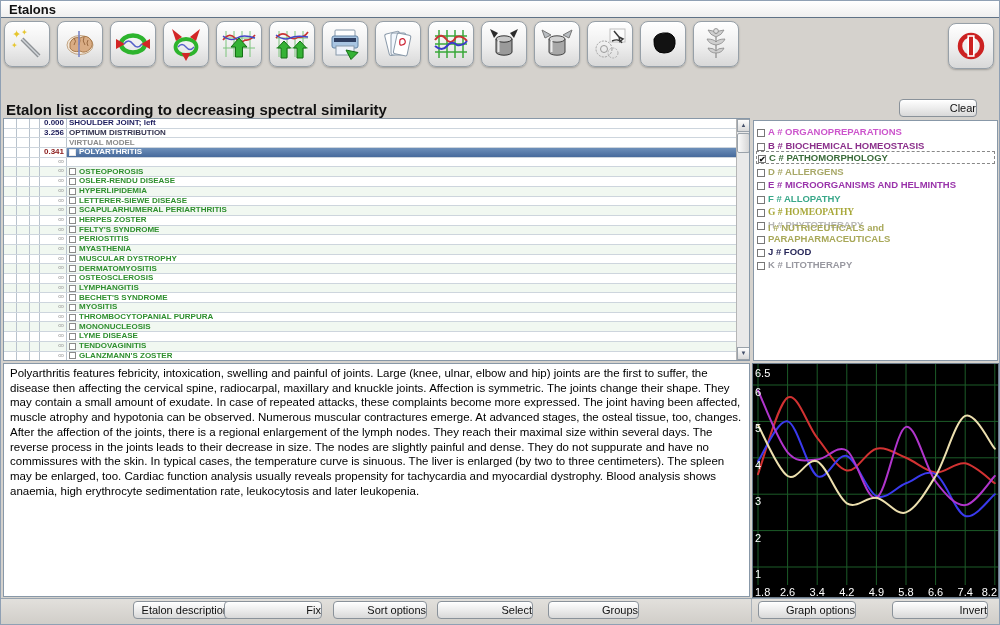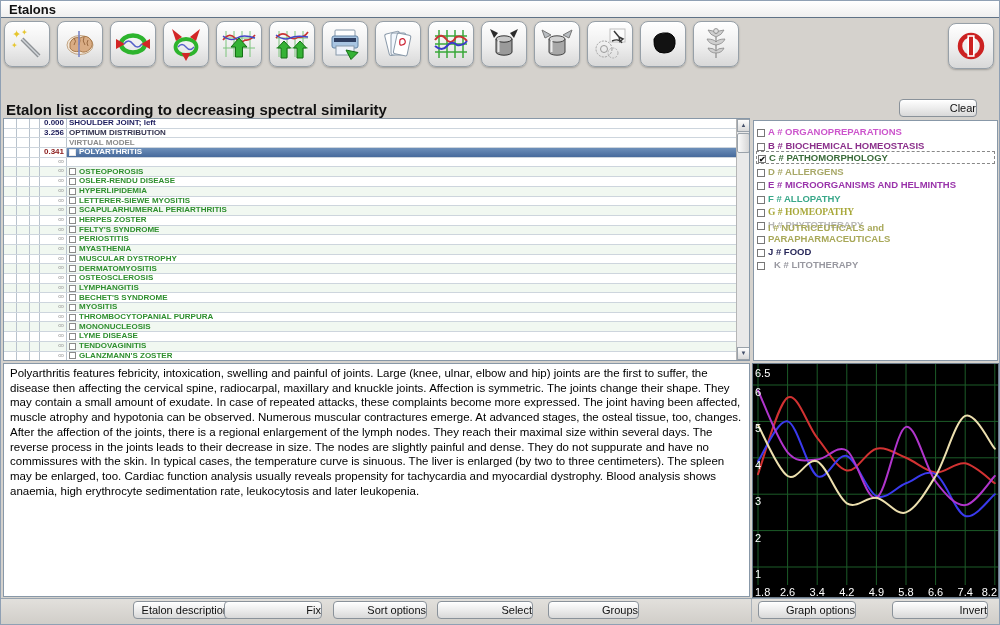--- a/index.html
+++ b/index.html
@@ -320,21 +320,21 @@
             <span class="lbl">HYPERLIPIDEMIA</span>
           </span>
         </div>
         <div class="lrow st-green">
           <span class="lc lc1"></span>
           <span class="lc lc2"></span>
           <span class="lc lc3"></span>
           <span class="lc lcv inf">∞</span>
           <span class="lcn">
             <span class="lchk"></span>
-            <span class="lbl">LETTERER-SIEWE  MYOSITIS</span>
+            <span class="lbl">LETTERER-SIEWE  DISEASE</span>
           </span>
         </div>
         <div class="lrow st-green tint">
           <span class="lc lc1"></span>
           <span class="lc lc2"></span>
           <span class="lc lc3"></span>
           <span class="lc lcv inf">∞</span>
           <span class="lcn">
             <span class="lchk"></span>
             <span class="lbl">SCAPULARHUMERAL PERIARTHRITIS</span>
@@ -532,21 +532,21 @@
         <span>H # PHYTOTHERAPY</span>
       </div>
       <div class="catrow" style="color: rgb(168, 168, 88);">
         <span class="cchk"></span>
         <span>I # NUTRICEUTICALS and PARAPHARMACEUTICALS</span>
       </div>
       <div class="catrow" style="color: rgb(40, 40, 90);">
         <span class="cchk"></span>
         <span>J # FOOD</span>
       </div>
-      <div class="catrow" style="color: rgb(152, 152, 160); gap: 6px;">
+      <div class="catrow" style="color: rgb(152, 152, 160);">
         <span class="cchk"></span>
         <span>K # LITOTHERAPY</span>
       </div>
     </div>
 
   <div id="descpanel">Polyarthritis features febricity, intoxication, swelling and painful of joints. Large (knee, ulnar, elbow and hip) joints are the first to suffer, the disease then affecting the cervical spine, radiocarpal, maxillary and knuckle joints. Affection is symmetric. The joints change their shape. They may contain a small amount of exudate. In case of repeated attacks, these complaints become more expressed. The joint having been affected, muscle atrophy and hypotonia can be observed.  Numerous muscular contractures emerge. At advanced stages, the osteal tissue, too, changes. After the affection of the joints, there is a regional enlargement of the lymph nodes. They reach their maximal size within several days. The reverse process in the joints leads to their decrease in size. The nodes are slightly painful and dense. They do not suppurate and have no commissures with the skin. In typical cases, the temperature curve is sinuous. The liver is enlarged (by two to three centimeters). The spleen may be enlarged, too. Cardiac function analysis usually reveals propensity for tachycardia and myocardial dystrophy. Blood analysis shows anaemia, high erythrocyte sedimentation rate, leukocytosis and later leukopenia.</div>
 
   <div id="graphpanel">
     <svg viewBox="0 0 245 233">
         <path d="M0 203.0 H245 M0 166.6 H245 M0 130.2 H245 M0 93.8 H245 M0 57.4 H245 M0 21.0 H245 M5.0 0 V221 M34.6 0 V221 M64.2 0 V221 M93.8 0 V221 M123.4 0 V221 M153.0 0 V221 M182.6 0 V221 M212.2 0 V221 M241.8 0 V221 " stroke="#1c5c28" stroke-width="1" fill="none"></path>

